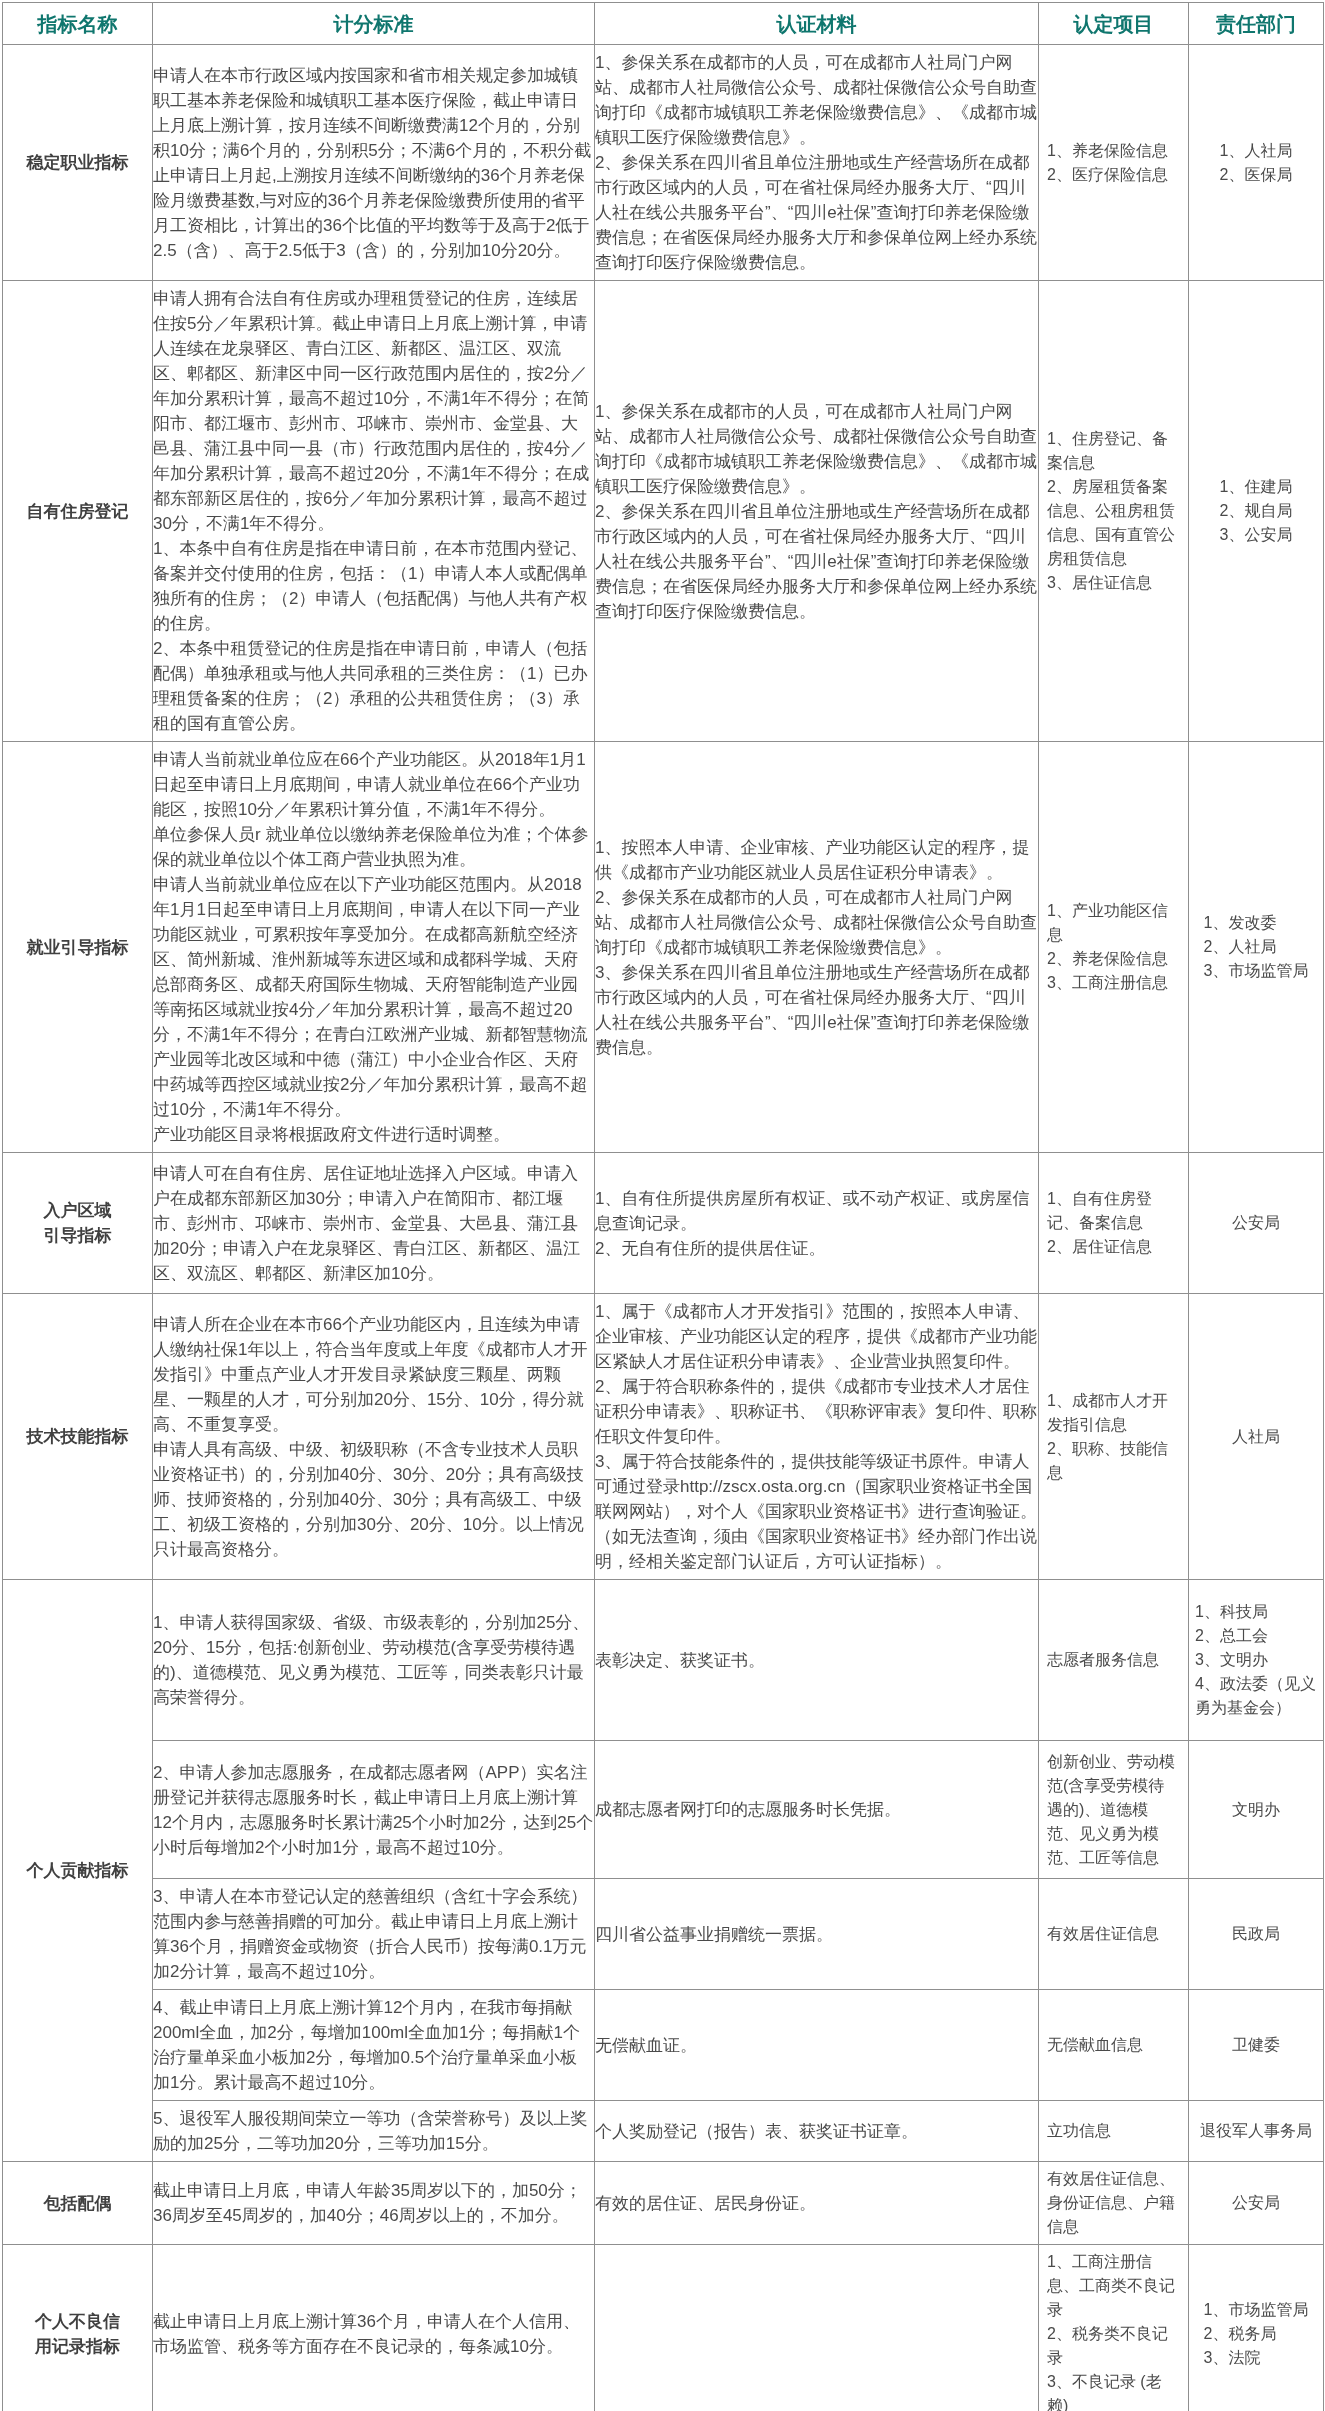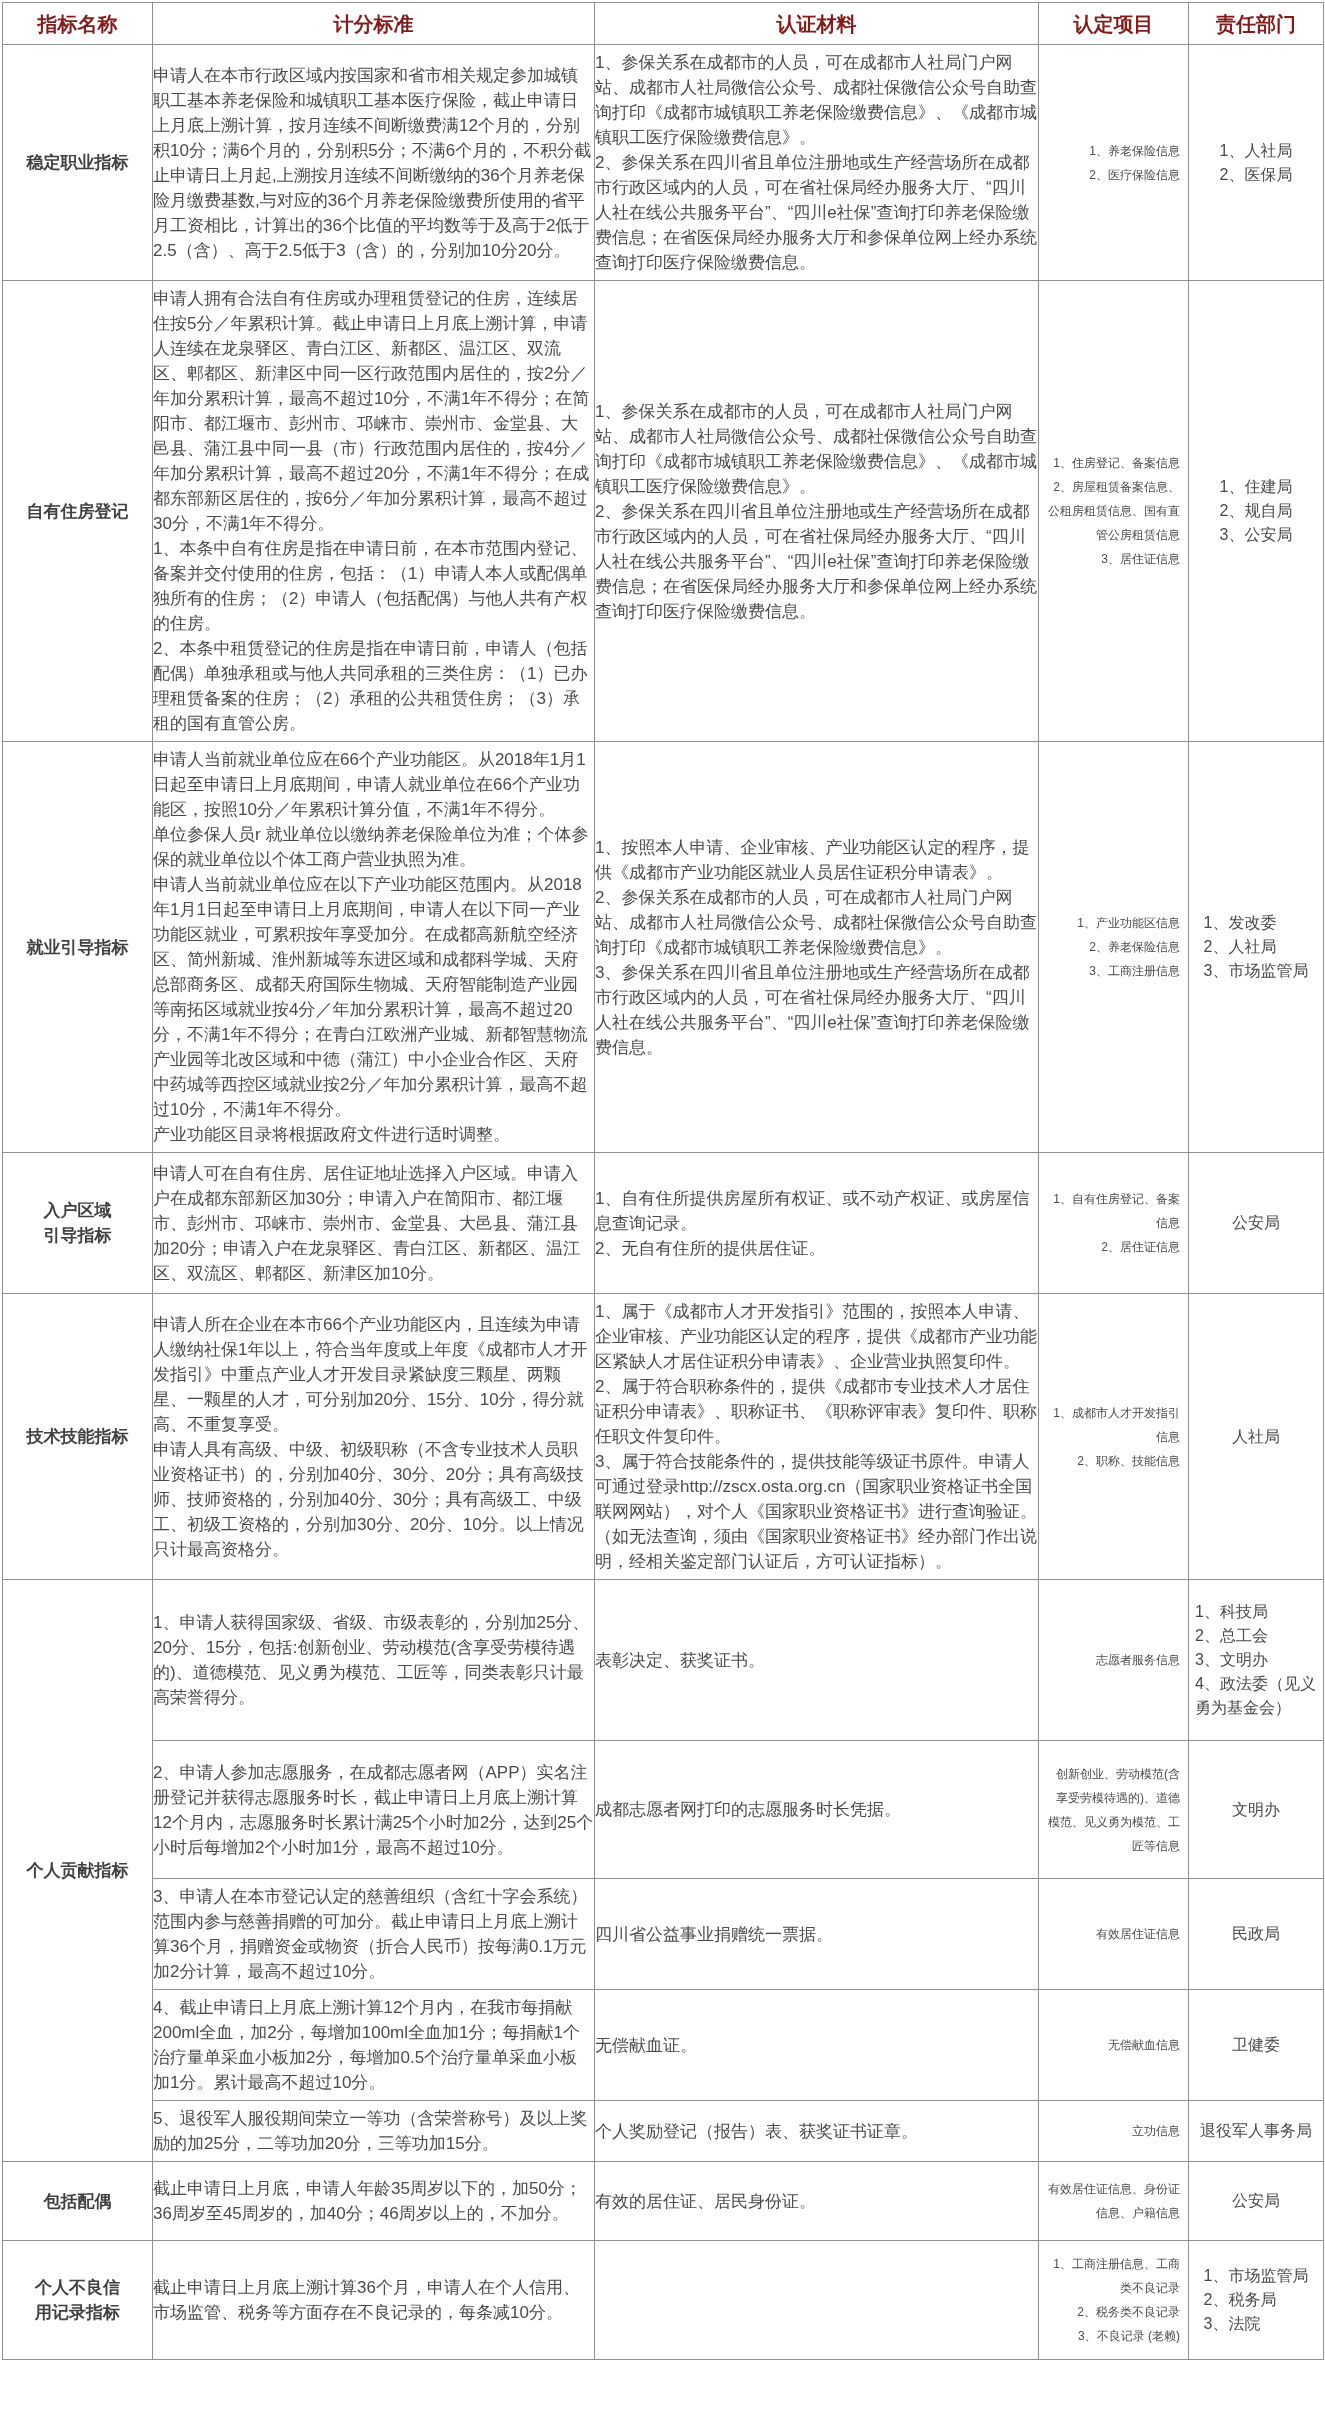--- a/index.html
+++ b/index.html
@@ -16,45 +16,45 @@
     color:#4a4a4a;
     font-size:17px;
     line-height:25px;
     vertical-align:middle;
     box-sizing:border-box;
     overflow:hidden;
   }
   th{
     font-size:20px;
     line-height:24px;
-    color:#7f1d1d;
+    color:#0f766e;
     font-weight:bold;
     text-align:center;
     height:42px;
     padding:4px;
     background:#ffffff;
   }
   td.c-name{
     text-align:center;
     font-weight:bold;
     color:#404040;
     white-space:pre-line;
     padding:4px 0;
   }
   td.c-score, td.c-mat{
     text-align:left;
     white-space:pre-line;
     padding:5px 0;
   }
   td.c-item{
-    text-align:right;
-    white-space:pre-line;
-    font-size:12px;
+    text-align:left;
+    white-space:pre-line;
+    font-size:16px;
     line-height:24px;
-    padding:11px 8px;
+    padding:5px 8px;
   }
   td.c-dept{
     text-align:center;
     font-size:16px;
     line-height:24px;
     padding:16px 6px;
   }
   td.c-dept .blk{
     display:inline-block;
     text-align:left;

